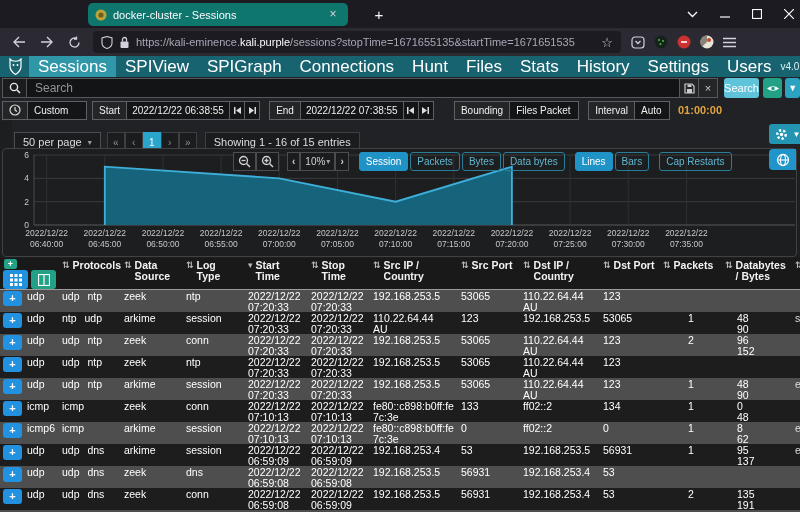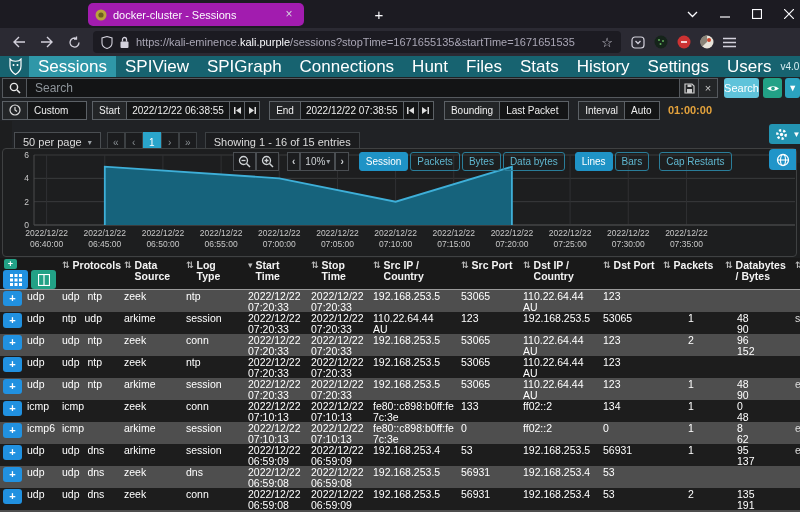--- a/index.html
+++ b/index.html
@@ -2,21 +2,21 @@
 <html><head>
 <meta charset="utf-8">
 <style>
   *{margin:0;padding:0;box-sizing:border-box}
   html,body{width:800px;height:512px;overflow:hidden}
   body{font-family:"Liberation Sans","DejaVu Sans",sans-serif;background:#1d1e1f;position:relative;color:#fff}
   svg{display:block}
 
   
   #titlebar{position:absolute;top:0;left:0;width:800px;height:28px;background:#1c1b22}
-  .tab{position:absolute;left:88px;top:3px;width:216px;height:23px;background:#a21caf;border-radius:5px;display:flex;align-items:center;padding:0 7px;color:#fbfbfe;font-size:11px;gap:6px}
+  .tab{position:absolute;left:88px;top:3px;width:260px;height:23px;background:#0f766e;border-radius:5px;display:flex;align-items:center;padding:0 7px;color:#fbfbfe;font-size:11px;gap:6px}
   .tab .title{flex:1;white-space:nowrap;overflow:hidden}
   .tab-close{color:#d5d3dd;font-size:12px;width:16px;height:16px;line-height:15px;text-align:center;border-radius:3px}
   .newtab{position:absolute;left:368px;top:4px;width:22px;height:22px;color:#fbfbfe;font-size:15px;line-height:21px;text-align:center;border-radius:4px}
   .winbtns{position:absolute;right:6px;top:0;height:28px;display:flex;align-items:center;gap:22px;color:#fbfbfe;font-size:12px}
   .winbtns span{display:inline-block;text-align:center}
   #toolbar{position:absolute;top:28px;left:0;width:800px;height:28px;background:#2b2a33;display:flex;align-items:center}
   .navicons{display:flex;gap:14px;margin-left:12px;color:#d3d1dc;font-size:14px}
   .urlbar{margin-left:12px;width:528px;height:22px;background:#1c1b22;border-radius:4px;display:flex;align-items:center;padding:0 8px;gap:6px}
   .urltext{flex:1;font-size:11px;color:#a9a6b5;white-space:nowrap;overflow:hidden}
   .urltext .domain{color:#fbfbfe}
@@ -294,23 +294,23 @@
           <rect x="1" y="1" width="1.5" height="7" fill="#ddd"></rect>
         </svg>
       </span>
     <span class="skip">
         <svg width="9" height="9">
           <path d="M1 1 L6 4.5 L1 8 Z" fill="#ddd"></path>
           <rect x="6.5" y="1" width="1.5" height="7" fill="#ddd"></rect>
         </svg>
       </span>
   </div>
-  <div class="tbox" style="margin-left:10px">
+  <div class="tbox" style="margin-left:20px">
     <span class="tlabel">Bounding</span>
-    <span class="tval" style="width:68px">Last Packet</span>
+    <span class="tval" style="width:68px">Files Packet</span>
   </div>
   <div class="tbox" style="margin-left:9px">
     <span class="tlabel">Interval</span>
     <span class="tval" style="width:34px">Auto</span>
   </div>
   <span class="dur">01:00:00</span>
 </div>
 
 <div id="pagerrow">
   <div class="pbox" style="margin-left:2px">

